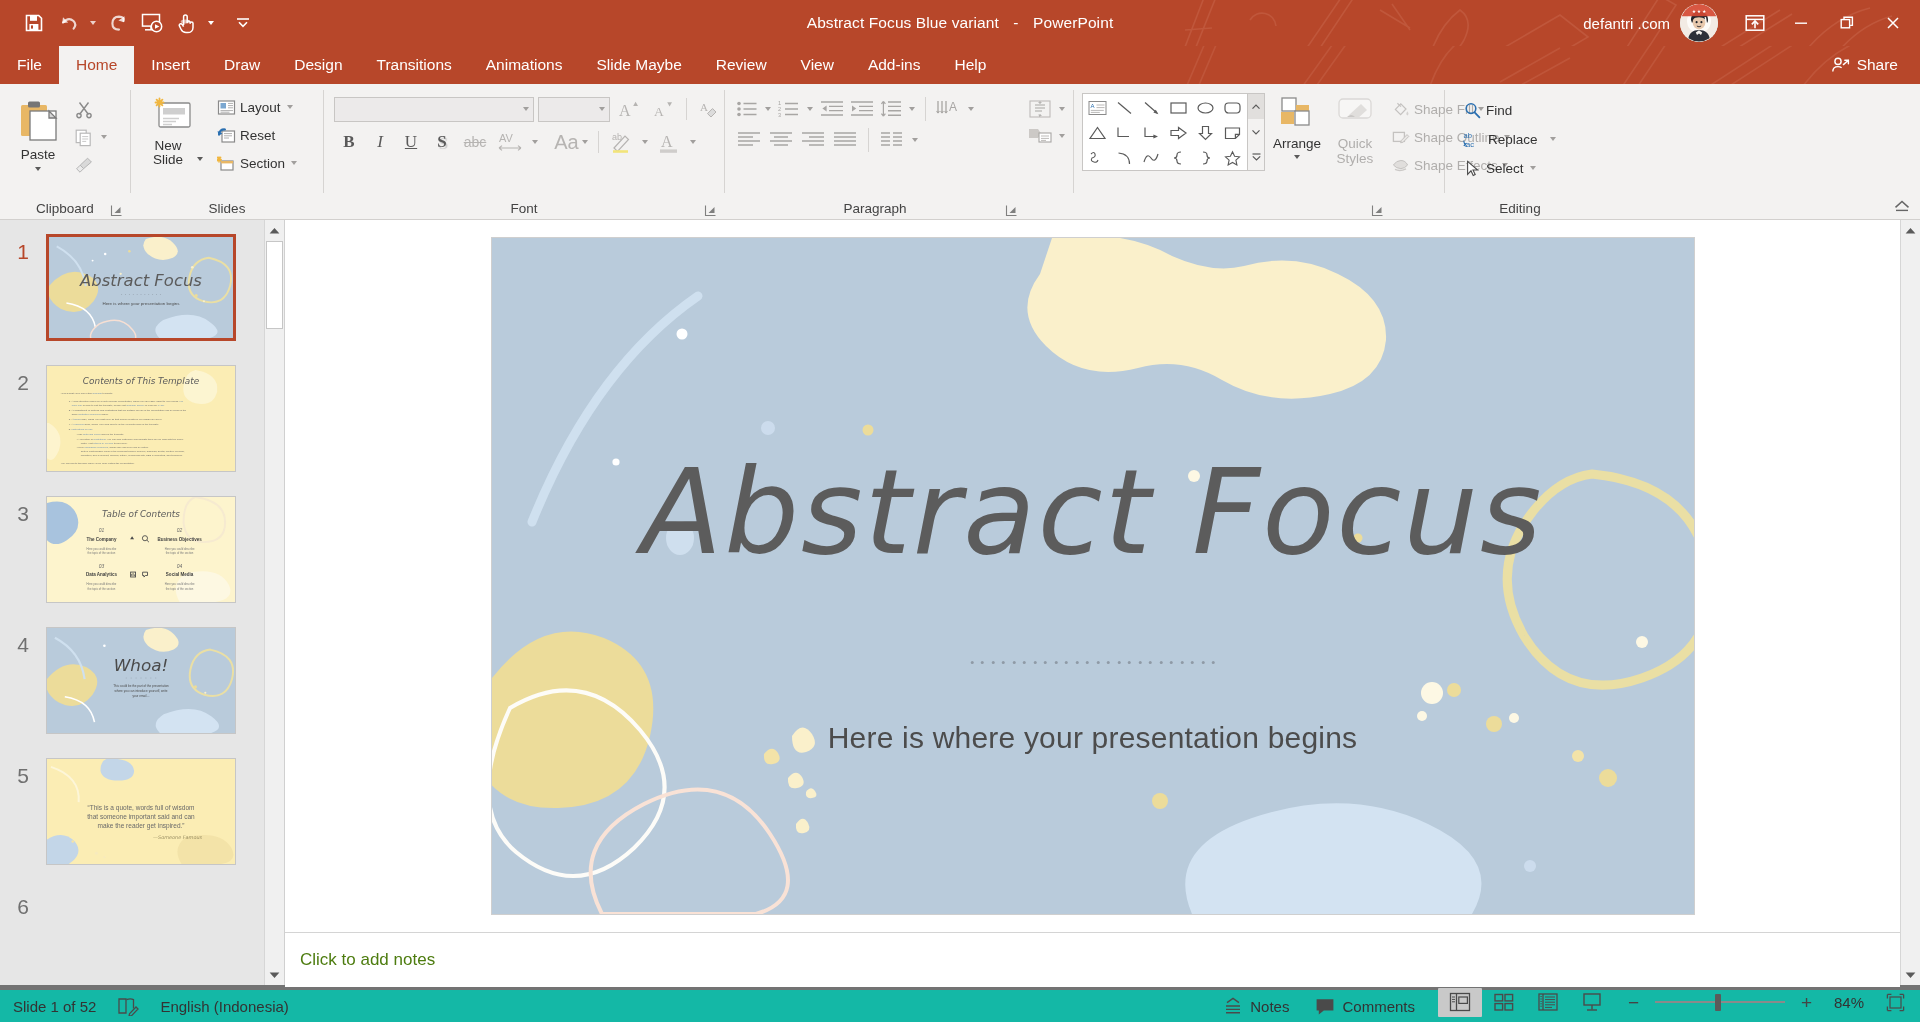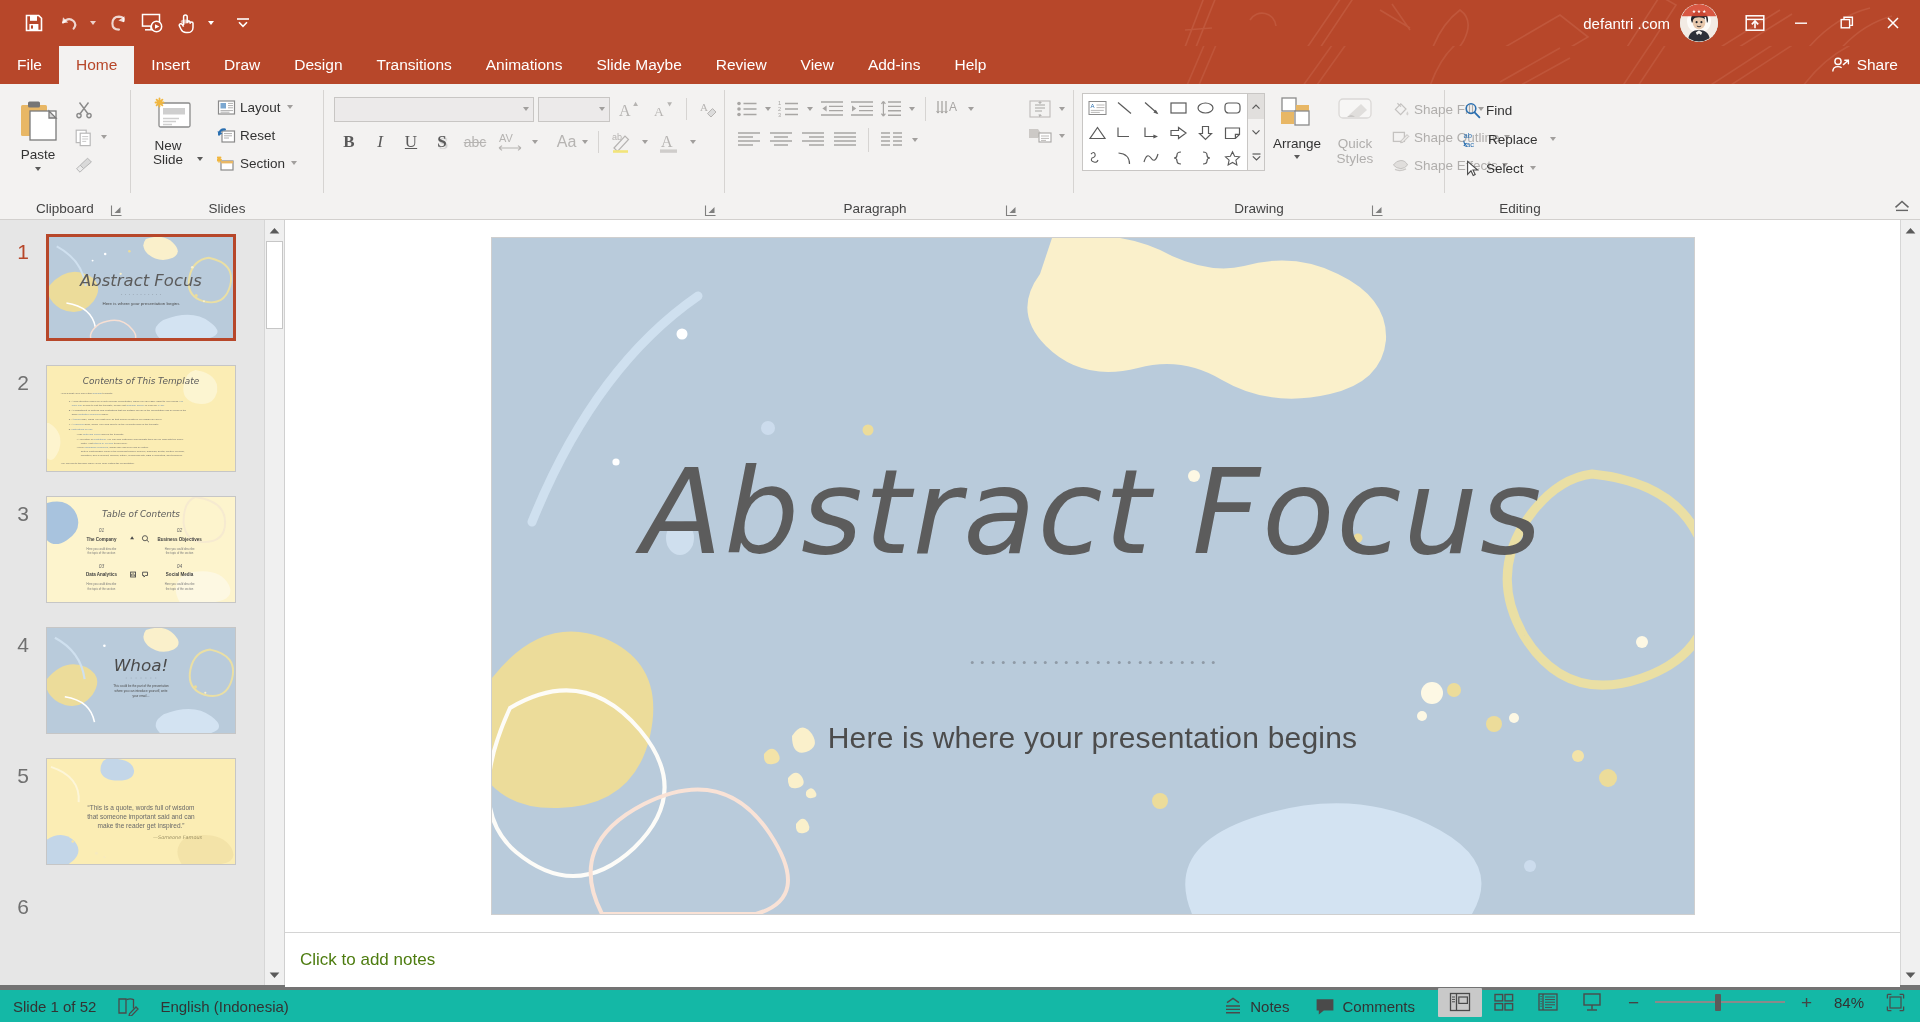--- a/index.html
+++ b/index.html
@@ -263,20 +263,25 @@
           <i class="caret-dn"></i>
         </div>
       <div class="qat-caret" style="margin-left:12px;width:22px;">
         <svg width="14" height="12" viewBox="0 0 14 12">
             <path d="M1 2h12" stroke="#fff" stroke-width="1.6"></path>
             <path d="M3 5.2 L7 9.4 L11 5.2" fill="none" stroke="#fff" stroke-width="1.6"></path>
           </svg>
       </div>
     </div>
 
+    <div class="title-center">
+      <span>Abstract Focus Blue variant</span>
+      <span style="margin:0 10px;">-</span>
+      <span>PowerPoint</span>
+    </div>
 
     <div class="title-right">
       <span class="acct-name">defantri .com</span>
       <div class="avatar">
         <svg width="38" height="38" viewBox="0 0 38 38">
           <circle cx="19" cy="19" r="19" fill="#e9e4de"></circle>
           <path d="M0 19a19 19 0 0 1 38 0 19 19 0 0 1-38 0z" fill="#f2ebe4"></path>
           <circle cx="19" cy="17" r="12" fill="#fdfbf8"></circle>
           <path d="M19 7c6 0 9 4 9 9 0 2-1 3-1 3l-1-6-10 2-4 4-1-3c0-5 3-9 8-9z" fill="#20242b"></path>
           <ellipse cx="19" cy="18.4" rx="6.4" ry="7" fill="#e8c9ae"></ellipse>
@@ -527,21 +532,21 @@
           <div class="iconbtn disabled" style="width:34px;height:28px;">
             <svg width="28" height="24" viewBox="0 0 28 24">
                 <text x="3" y="12" font-size="11" fill="#b6b4b2" font-family="Liberation Sans, sans-serif">AV</text>
                 <path d="M3 18h22M3 18l3-2.4M3 18l3 2.4M25 18l-3-2.4M25 18l-3 2.4" stroke="#b6b4b2" stroke-width="1.1" fill="none"></path>
               </svg>
           </div>
           <div class="qat-caret" style="height:28px;">
               <i class="caret-g"></i>
             </div>
           <div class="iconbtn disabled" style="width:34px;height:28px;">
-              <span style="font-size:16px;color:#b6b4b2;margin-left:13px;">Aa</span>
+              <span style="font-size:20px;color:#b6b4b2;margin-left:13px;">Aa</span>
             </div>
           <div class="qat-caret" style="height:28px;">
               <i class="caret-g"></i>
             </div>
           <div style="width:1px;height:22px;background:#d6d4d2;margin:0 5px;"></div>
           <div class="iconbtn disabled" style="width:32px;height:28px;">
             <svg width="24" height="24" viewBox="0 0 24 24">
                 <text x="3" y="10" font-size="9" fill="#b6b4b2" font-family="Liberation Sans, sans-serif">ab</text>
                 <path d="M5 18 L16 6 L19.5 9.5 L8.5 21.5 z" fill="none" stroke="#b6b4b2" stroke-width="1.2"></path>
                 <rect x="4" y="20.2" width="15" height="2.6" fill="#f2e47a"></rect>
@@ -554,20 +559,21 @@
             <svg width="24" height="24" viewBox="0 0 24 24">
                 <text x="4" y="17" font-size="16" fill="#b6b4b2" font-family="Liberation Serif, serif">A</text>
                 <rect x="3" y="19.4" width="17" height="3.4" fill="#cfcdcb"></rect>
               </svg>
           </div>
           <div class="qat-caret" style="height:28px;">
               <i class="caret-g"></i>
             </div>
         </div>
       </div>
+      <div class="glabel">Font</div>
       <div class="dlaunch" title="Font">
         <svg width="13" height="13" viewBox="0 0 13 13">
             <path d="M1.5 1.5v10h10" fill="none" stroke="#5a5a5a" stroke-width="1.1"></path>
             <path d="M10.5 3 L10.5 9 L4.5 9 z" fill="#5a5a5a"></path>
           </svg>
       </div>
     </div>
     <div class="gsep"></div>
 
     <div class="rgroup" style="width:300px;">
@@ -863,21 +869,20 @@
           <div class="smbtn disabled">
             <svg width="19" height="19" viewBox="0 0 19 19">
                 <path d="M2.4 9 q3-4.5 7.5-4.5 4.5 0 6.7 4.5 -3 3.6-6.7 3.6 -4.5 0-7.5-3.6z" fill="#e0dedc" stroke="#c4c2c0" stroke-width="1"></path>
                 <path d="M4 13.4 q5 2.4 11-.6" fill="none" stroke="#cbc9c7" stroke-width="1.4"></path>
               </svg>
             <span>Shape Effects</span>
             <i class="caret-g"></i>
           </div>
         </div>
       </div>
-      <div class="glabel">Drawing</div>
       <div class="dlaunch" title="Format Shape" style="right:60px;">
         <svg width="13" height="13" viewBox="0 0 13 13">
             <path d="M1.5 1.5v10h10" fill="none" stroke="#5a5a5a" stroke-width="1.1"></path>
             <path d="M10.5 3 L10.5 9 L4.5 9 z" fill="#5a5a5a"></path>
           </svg>
       </div>
     </div>
     <div class="gsep"></div>
 
     <div class="rgroup" style="width:150px;justify-content:center;">

